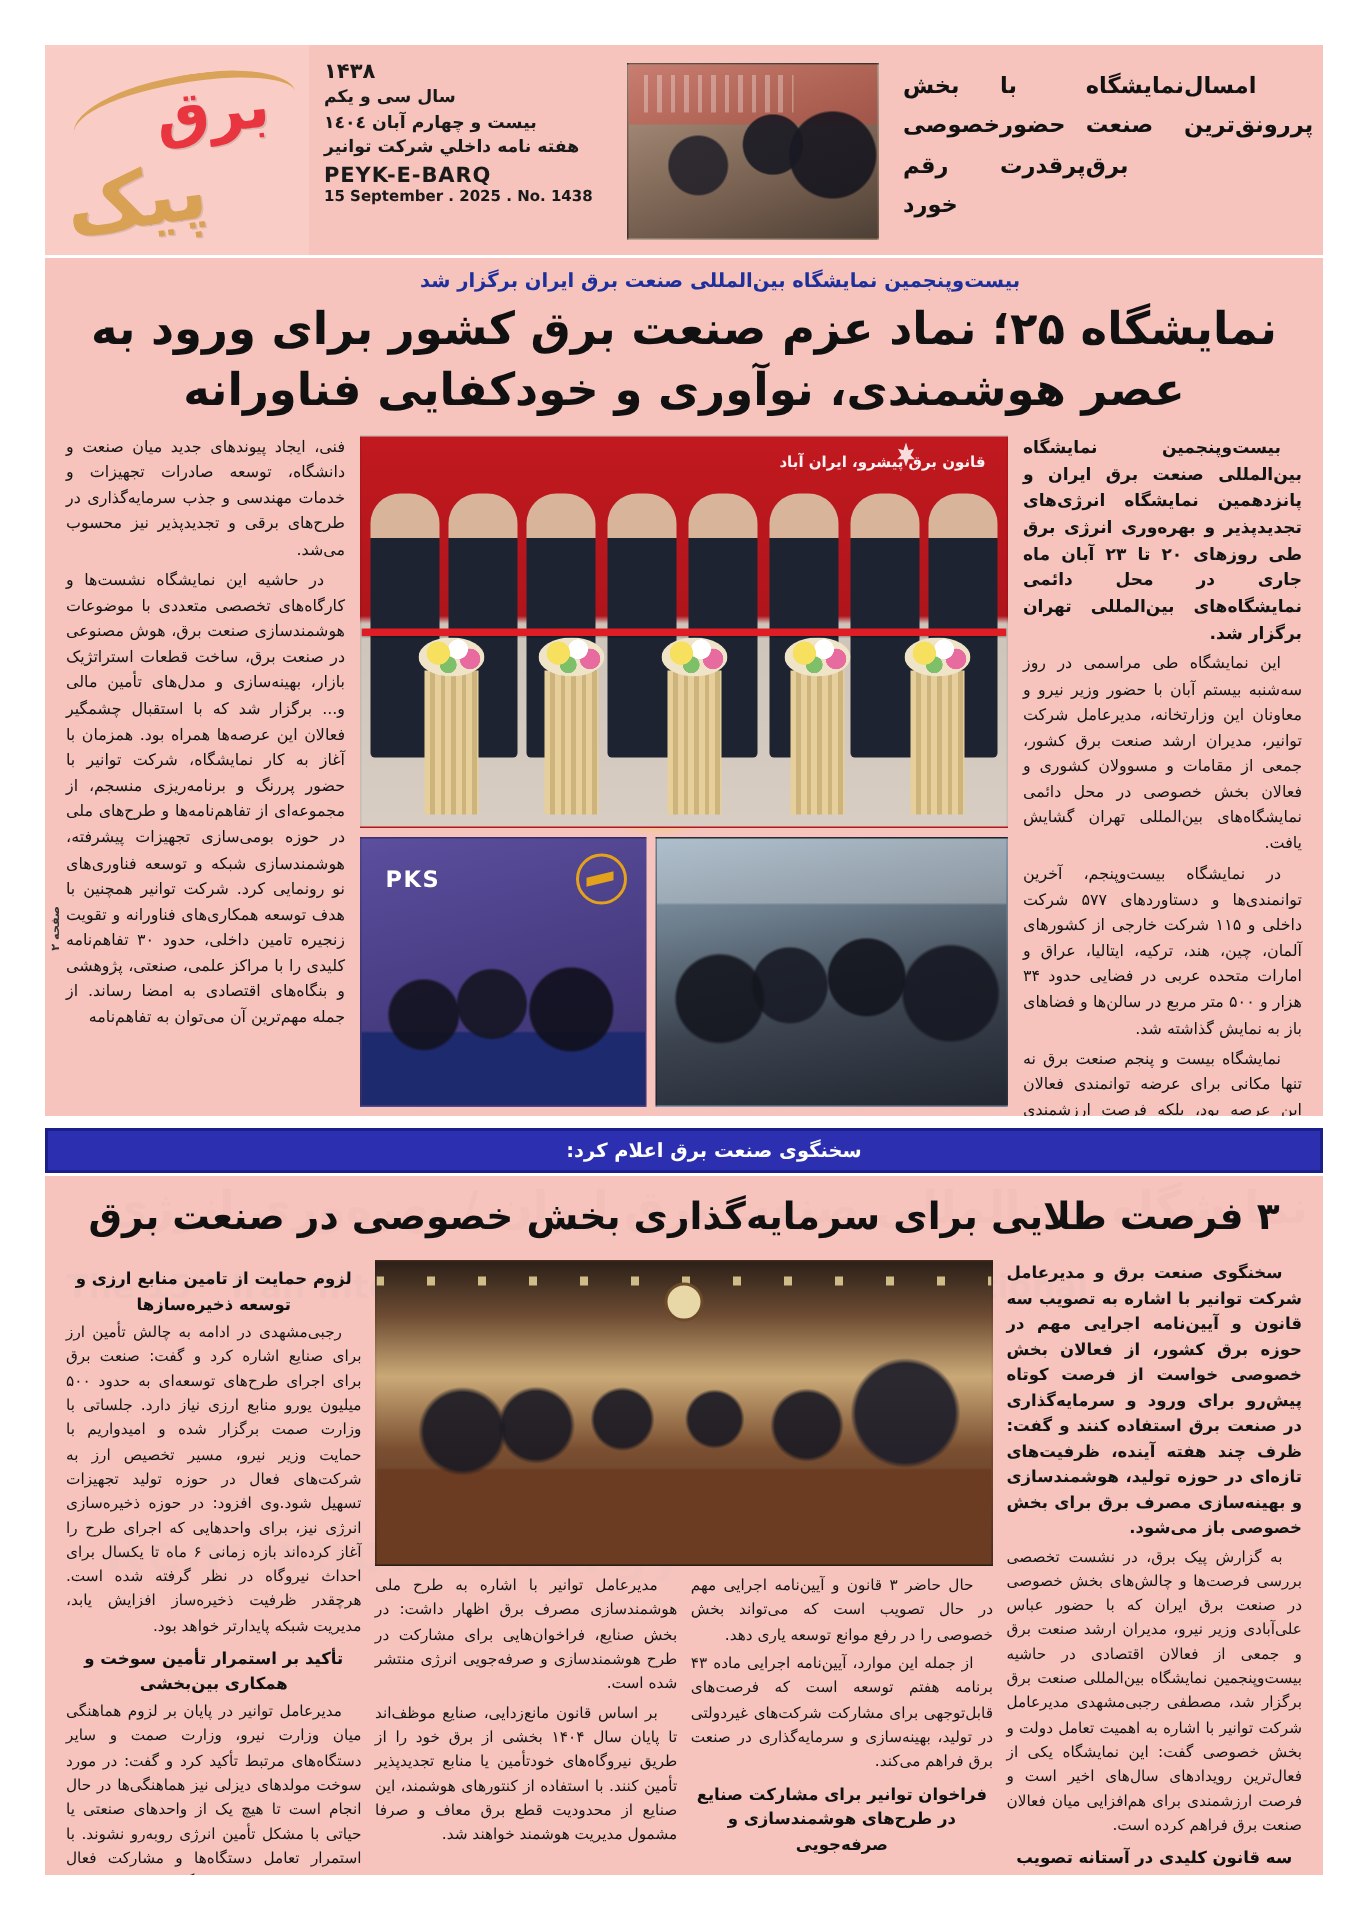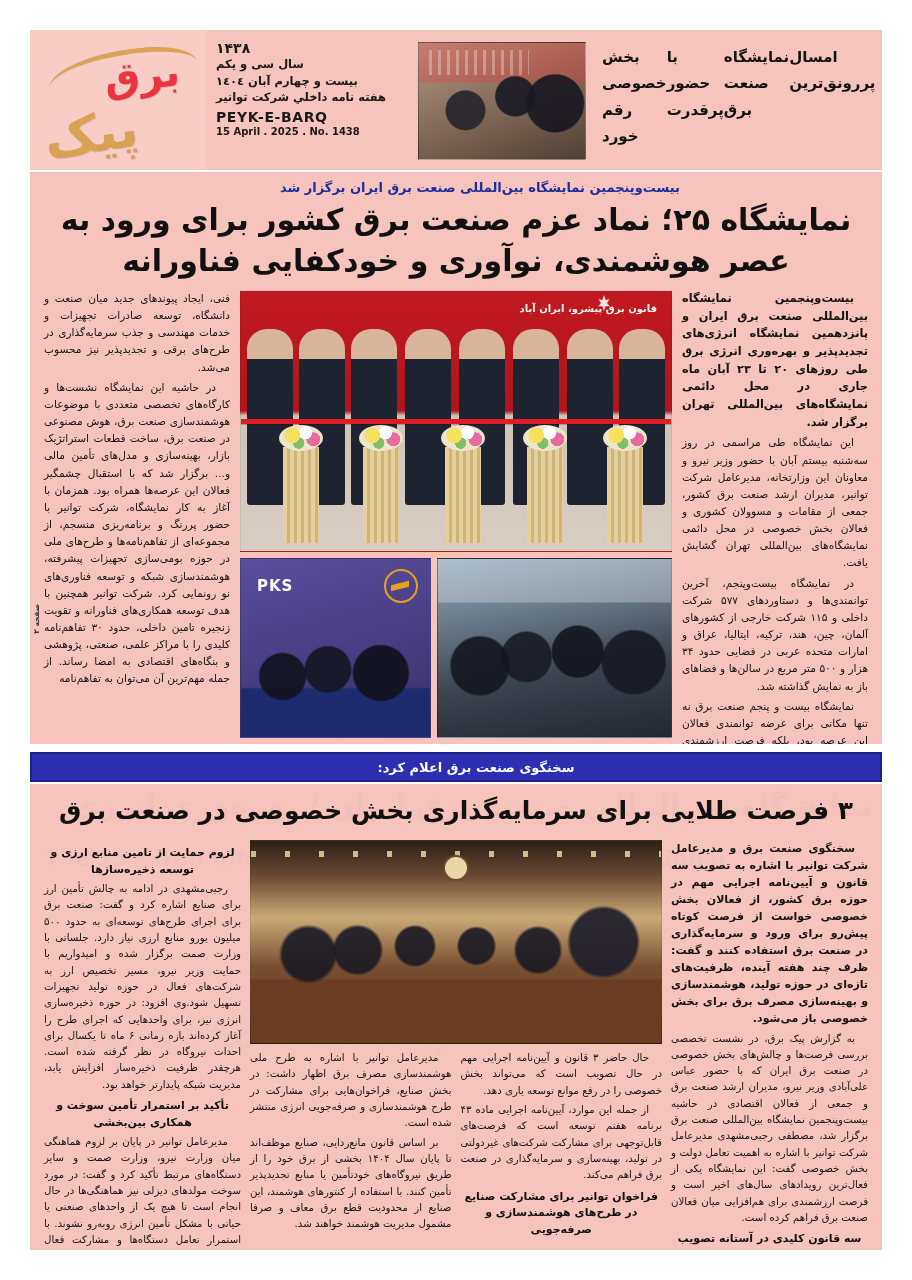--- a/index.html
+++ b/index.html
@@ -293,21 +293,21 @@
       <div class="logo-barq">برق</div>
       <div class="logo-peyk">پیک</div>
     </div>
 
     <div class="issue-info">
       <div class="issue-num">۱۴۳۸</div>
       <div class="issue-line">سال سی و یکم</div>
       <div class="issue-line">بیست و چهارم آبان ۱٤۰٤</div>
       <div class="issue-line">هفته نامه داخلي شركت توانير</div>
       <div class="issue-latin">PEYK-E-BARQ</div>
-      <div class="issue-date-en">15 April . 2025 . No. 1438</div>
+      <div class="issue-date-en">15 September . 2025 . No. 1438</div>
     </div>
 
     <div class="mast-title-wrap">
       <div class="mast-title">صنعت برق پیشرو،</div>
     </div>
 
     <div class="mast-photo"></div>
 
     <div class="mast-kicker">
       <div>امسال پررونق‌ترین</div>

